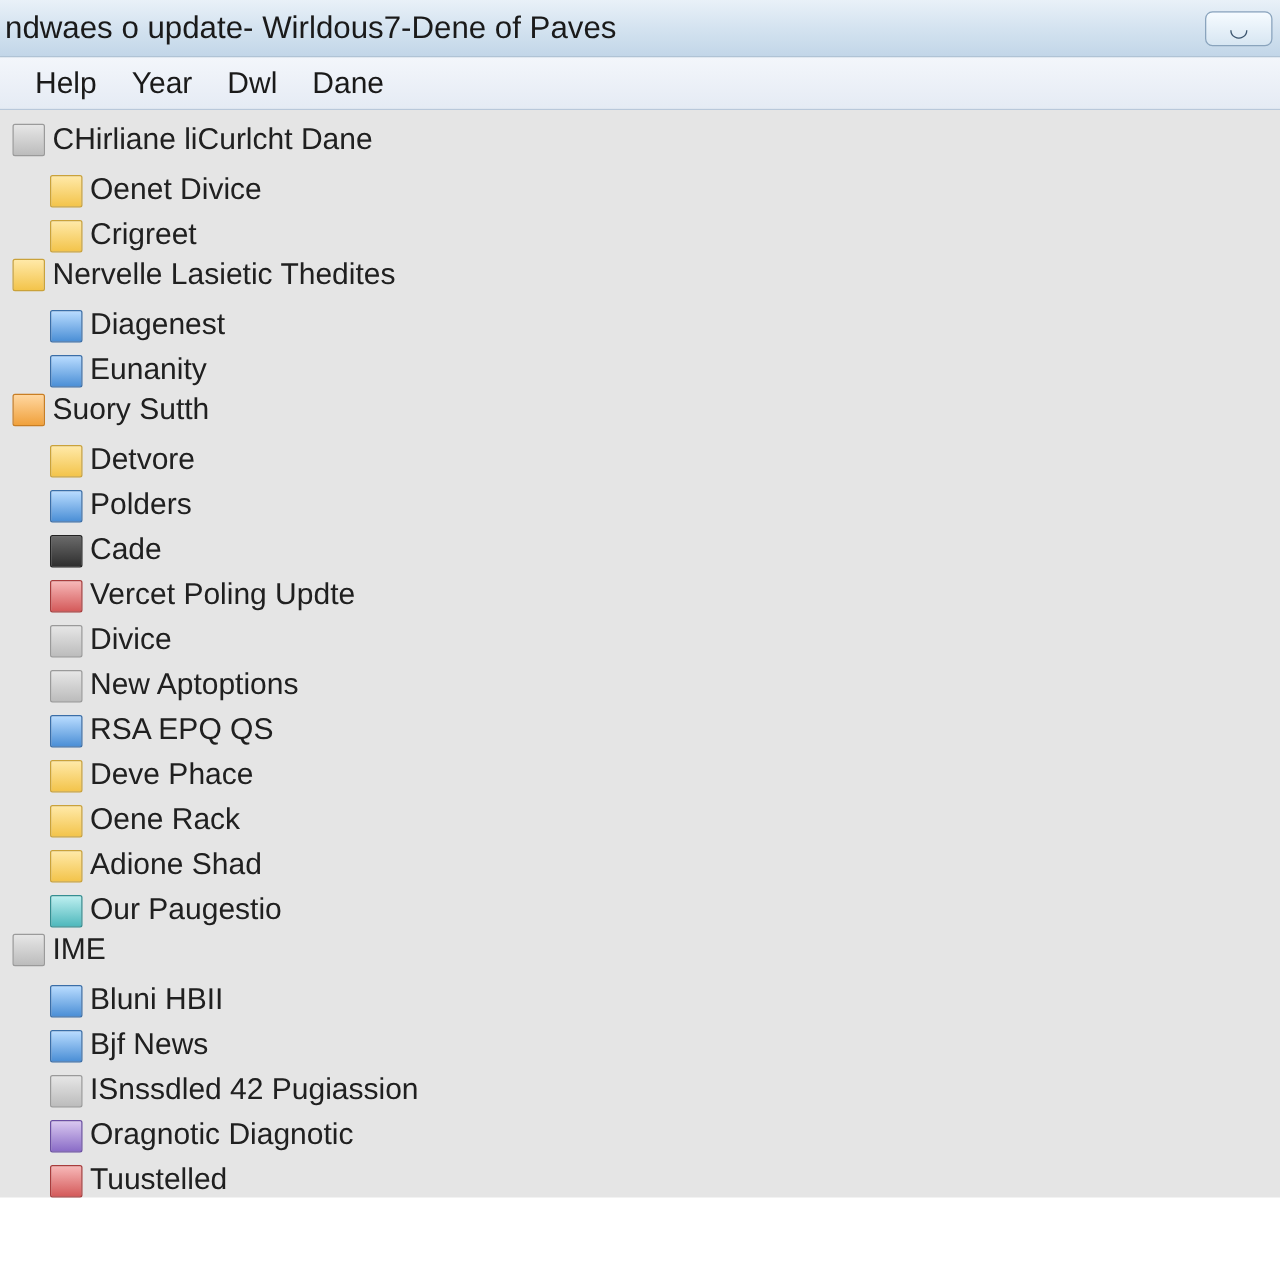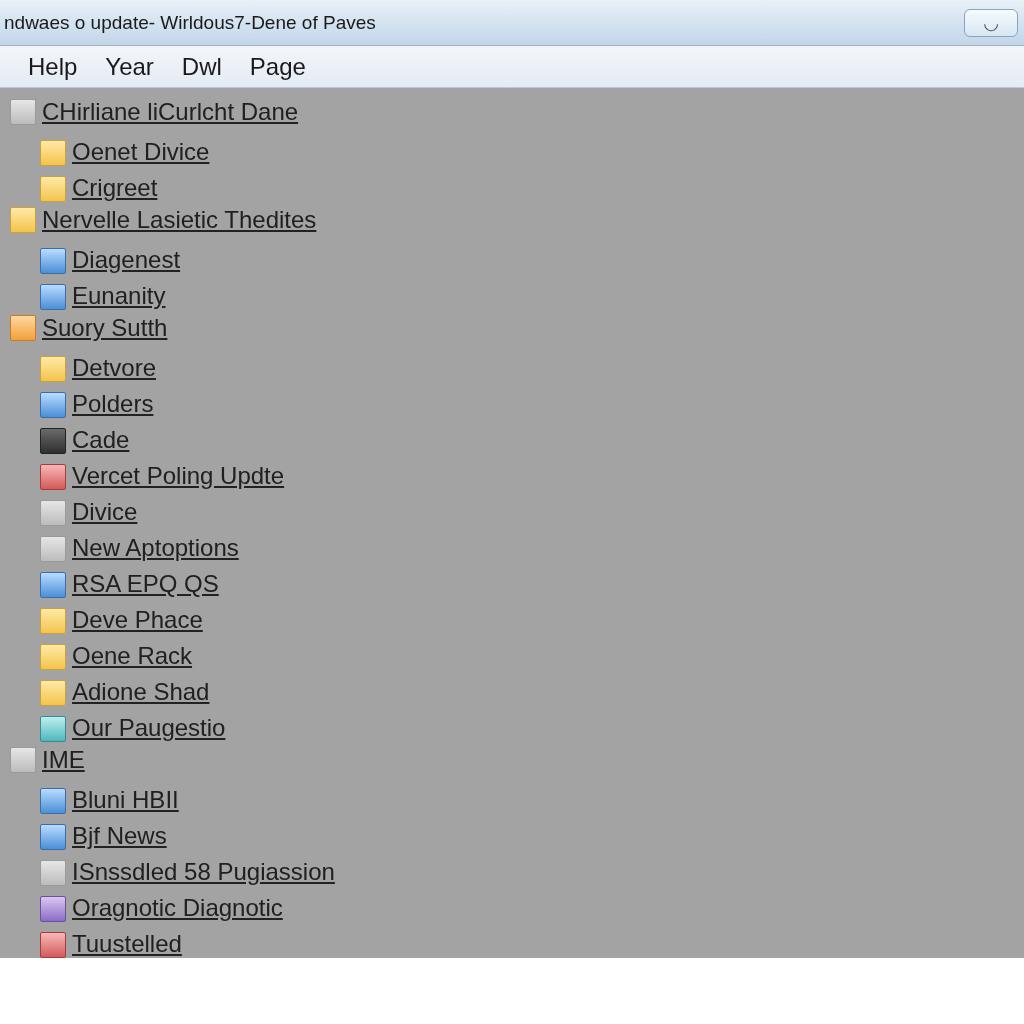--- a/index.html
+++ b/index.html
@@ -15,21 +15,21 @@
   .titlebar {
     height: 46px;
     background: linear-gradient(to bottom, #e9f1f8 0%, #d4e3f0 50%, #c2d6e8 100%);
     border-bottom: 1px solid #9bb3c9;
     display: flex;
     align-items: center;
     justify-content: space-between;
     padding: 0 6px 0 4px;
   }
   .title-text {
-    font-size: 19px;
+    font-size: 25px;
     color: #1a1a1a;
     white-space: nowrap;
     overflow: hidden;
   }
   .win-btn {
     width: 54px;
     height: 28px;
     border: 1px solid #8aa4bd;
     border-radius: 6px;
     background: linear-gradient(to bottom, #f6fbff, #d7e6f2);
@@ -47,22 +47,21 @@
     display: flex;
     align-items: center;
     gap: 28px;
     padding-left: 28px;
     font-size: 24px;
     color: #1a1a1a;
   }
   .menu-item { cursor: pointer; }
   .content {
     padding: 6px 12px 0 6px;
-    background: #a3a3a3;
-    text-decoration: underline;
+    background: #e5e5e5;
   }
   .list-item {
     display: flex;
     align-items: center;
     height: 36px;
     padding-left: 4px;
     cursor: pointer;
   }
   .list-item .icon {
     width: 26px;
@@ -91,21 +90,21 @@
   <span class="title-text">ndwaes o update- Wirldous7-Dene of Paves</span>
   <div class="win-btn">
     <span>◡</span>
   </div>
 </div>
 
 <div class="menubar">
   <span class="menu-item">Help</span>
   <span class="menu-item">Year</span>
   <span class="menu-item">Dwl</span>
-  <span class="menu-item">Page</span>
+  <span class="menu-item">Dane</span>
 </div>
 
 <div class="content" id="content">
     <div class="list-item">
       <span class="icon ic-gray"></span>
       <span class="label">CHirliane liCurlcht Dane</span>
     </div>
     <div class="list-item indent">
       <span class="icon ic-folder"></span>
       <span class="label">Oenet Divice</span>
@@ -181,21 +180,21 @@
     <div class="list-item indent">
       <span class="icon ic-blue"></span>
       <span class="label">Bluni HBII</span>
     </div>
     <div class="list-item indent">
       <span class="icon ic-blue"></span>
       <span class="label">Bjf News</span>
     </div>
     <div class="list-item indent">
       <span class="icon ic-gray"></span>
-      <span class="label">ISnssdled 58 Pugiassion</span>
+      <span class="label">ISnssdled 42 Pugiassion</span>
     </div>
     <div class="list-item indent">
       <span class="icon ic-purple"></span>
       <span class="label">Oragnotic Diagnotic</span>
     </div>
     <div class="list-item indent">
       <span class="icon ic-red"></span>
       <span class="label">Tuustelled</span>
     </div>
   </div>

